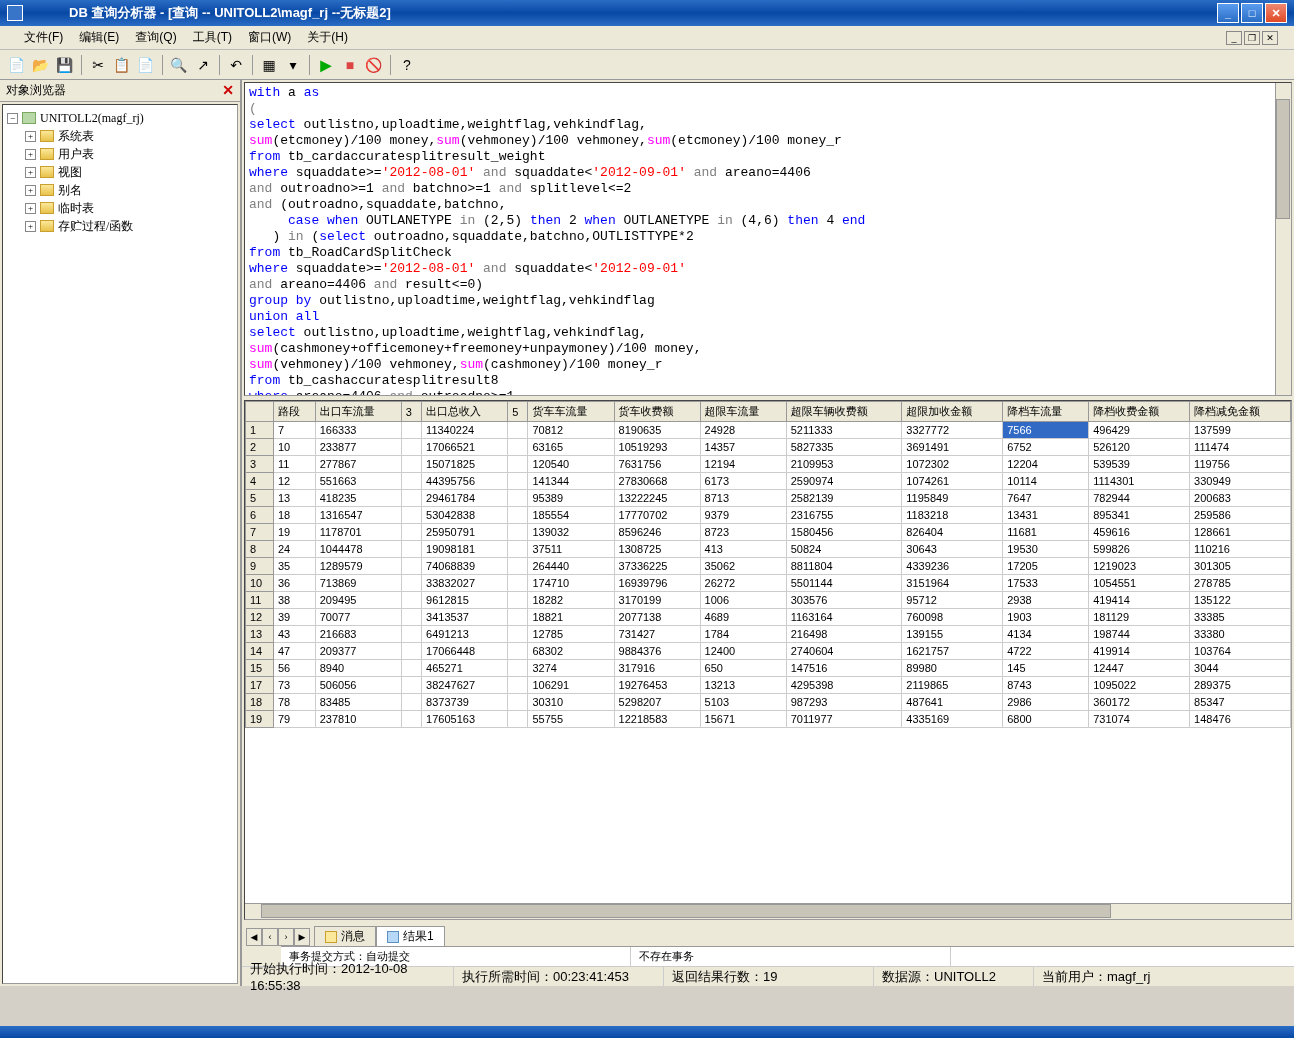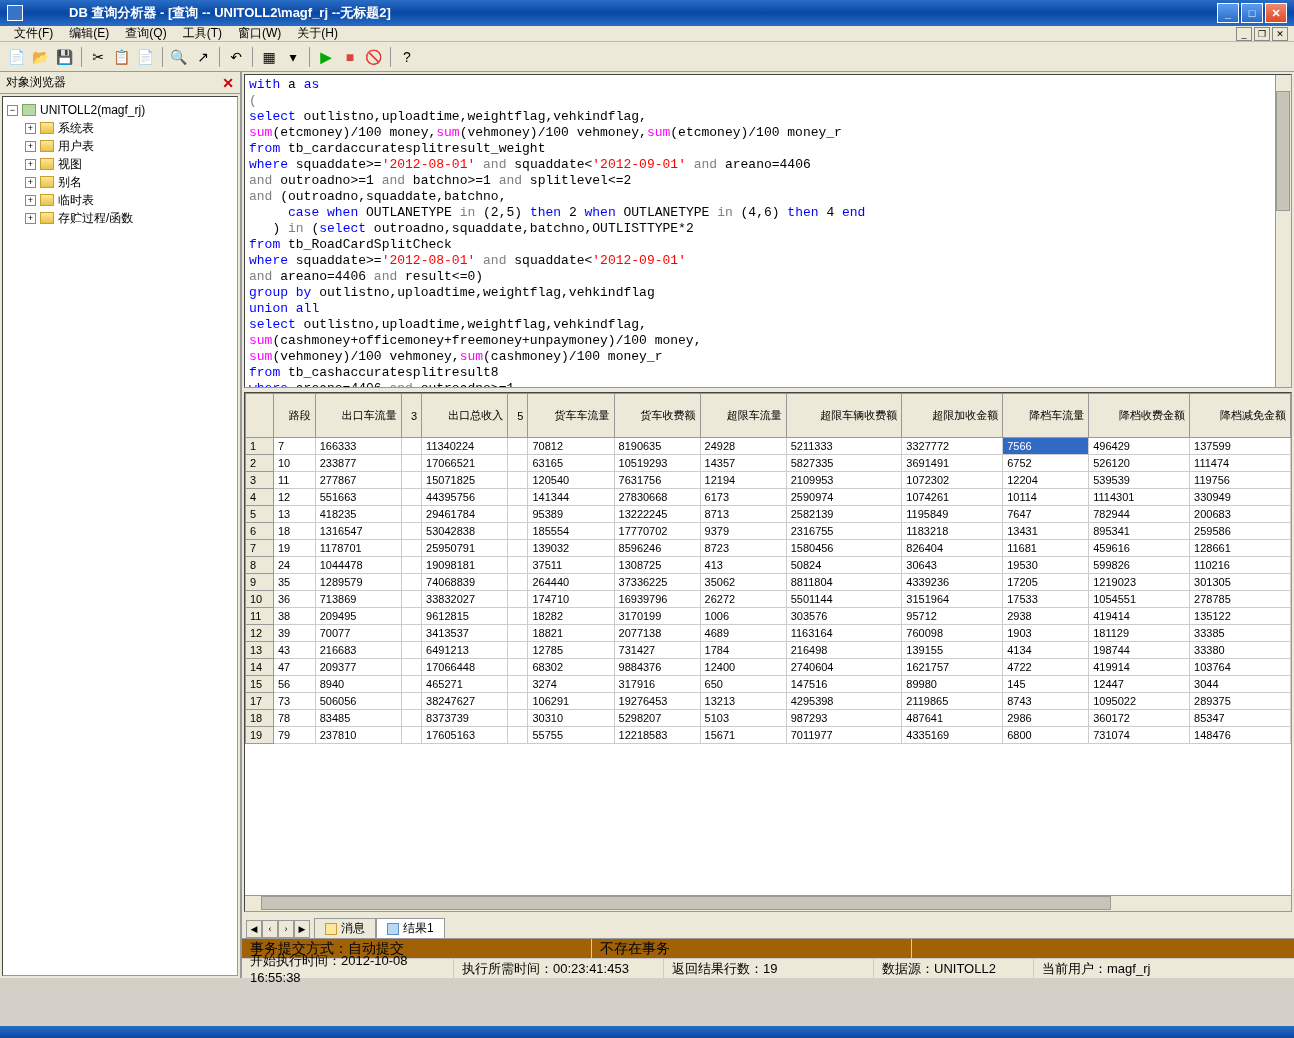--- a/index.html
+++ b/index.html
@@ -4,64 +4,64 @@
 <style>
 * { box-sizing: border-box; margin: 0; padding: 0; }
 body { font-family: "Microsoft YaHei", "SimSun", Arial, sans-serif; font-size: 12px; background: #d4d0c8; overflow: hidden; width: 1294px; height: 1038px; position: relative; }
 .titlebar { height: 26px; background: linear-gradient(to bottom, #2a6dc5 0%, #0848a5 50%, #2a6dc5 100%); display: flex; align-items: center; padding: 0 7px; color: #fff; gap: 40px; }
 .titlebar-icon { width: 16px; height: 16px; background: #3874c7; border: 1px solid #fff; margin-right: 6px; }
 .titlebar-text { flex: 1; font-weight: bold; font-size: 13px; }
 .win-buttons { display: flex; gap: 2px; }
 .win-btn { width: 22px; height: 20px; border: 1px solid #fff; display: flex; align-items: center; justify-content: center; font-weight: bold; font-size: 11px; color: #fff; }
 .win-min, .win-max { background: linear-gradient(to bottom, #5a9df0, #2a6dc5); }
 .win-close { background: linear-gradient(to bottom, #f08871, #e04a25); }
-.menubar { height: 16px; background: #ece9d8; display: flex; align-items: center; padding: 0 6px; border-bottom: 1px solid #bbb; }
+.menubar { height: 24px; background: #ece9d8; display: flex; align-items: center; padding: 0 16px; border-bottom: 1px solid #bbb; }
 .menu-item { padding: 2px 8px; cursor: default; }
 .mdi-buttons { margin-left: auto; display: flex; gap: 2px; }
 .mdi-btn { width: 16px; height: 14px; border: 1px solid #888; background: #ece9d8; font-size: 9px; display: flex; align-items: center; justify-content: center; }
 .toolbar { height: 30px; background: #ece9d8; display: flex; align-items: center; padding: 0 6px; border-bottom: 1px solid #999; gap: 2px; }
 .tool-btn { width: 22px; height: 22px; display: flex; align-items: center; justify-content: center; font-size: 14px; cursor: default; }
 .tool-sep { width: 1px; height: 20px; background: #999; margin: 0 3px; }
 .tool-play { color: #0a0; font-weight: bold; }
 .tool-stop { color: #d44; }
 .main-area { display: flex; height: 906px; }
-.sidebar { width: 242px; background: #ece9d8; border-right: 2px solid #999; display: flex; flex-direction: column; }
+.sidebar { width: 242px; background: #ece9d8; border-right: 2px solid #999; display: flex; flex-direction: column; font-family: Liberation Serif, serif; }
 .sidebar-header { height: 22px; background: #ece9d8; border-bottom: 1px solid #999; display: flex; align-items: center; padding: 0 6px; font-weight: normal; }
 .sidebar-close { margin-left: auto; color: #c00; font-weight: bold; cursor: default; font-size: 14px; }
 .tree { flex: 1; background: #fff; border: 1px inset #999; margin: 2px; padding: 4px; overflow: auto; }
 .tree-node { display: flex; align-items: center; height: 18px; }
 .tree-indent { display: inline-block; }
 .tree-expander { width: 11px; height: 11px; border: 1px solid #888; background: #fff; display: inline-flex; align-items: center; justify-content: center; font-size: 9px; line-height: 1; margin-right: 4px; cursor: default; }
 .tree-icon { width: 14px; height: 12px; margin-right: 4px; display: inline-block; }
 .folder-icon { background: linear-gradient(to bottom, #fce89a, #e8c24a); border: 1px solid #c9a030; }
 .db-icon { background: #b8d8a8; border: 1px solid #7aa860; }
 .content { flex: 1; display: flex; flex-direction: column; background: #ece9d8; }
 .editor-wrap { height: 314px; border: 1px inset #999; margin: 2px; background: #fff; position: relative; overflow: hidden; }
 .editor { font-family: "Courier New", monospace; font-size: 13px; padding: 2px 4px; white-space: pre; line-height: 16px; }
 .kw-blue { color: #0000ff; }
 .kw-gray { color: #808080; }
 .kw-red { color: #ff0000; }
 .kw-magenta { color: #ff00ff; }
 .editor-scroll { position: absolute; right: 0; top: 0; width: 16px; height: 100%; background: #ece9d8; border-left: 1px solid #999; }
 .scroll-thumb { position: absolute; width: 14px; left: 0; background: #c8c4b8; border: 1px solid #999; }
 .results-wrap { flex: 1; border: 1px inset #999; margin: 2px; background: #fff; display: flex; flex-direction: column; overflow: hidden; }
 .results-table { width: 100%; border-collapse: collapse; font-size: 11px; }
-.results-table th { background: #ece9d8; border: 1px solid #999; padding: 14px 4px; text-align: right; font-weight: normal; height: 20px; }
+.results-table th { background: #ece9d8; border: 1px solid #999; padding: 2px 4px; text-align: left; font-weight: normal; height: 20px; }
 .results-table td { border: 1px solid #ccc; padding: 1px 4px; height: 17px; }
 .results-table .rownum { background: #ece9d8; border: 1px solid #999; text-align: left; width: 28px; }
 .selected-cell { background: #316ac5; color: #fff; }
 .results-hscroll { height: 16px; background: #ece9d8; border-top: 1px solid #999; position: relative; }
 .tabs-row { height: 24px; display: flex; align-items: flex-end; background: #ece9d8; padding: 0 4px; }
 .nav-arrows { display: flex; margin-right: 4px; }
 .nav-arrow { width: 16px; height: 18px; border: 1px solid #999; background: #ece9d8; font-size: 9px; display: flex; align-items: center; justify-content: center; }
 .result-tab { height: 20px; padding: 2px 10px; border: 1px solid #999; background: #ece9d8; display: flex; align-items: center; gap: 4px; cursor: default; border-bottom: none; }
 .result-tab.active { background: #fff; }
 .tab-icon-msg { width: 12px; height: 12px; background: #fce89a; border: 1px solid #c9a030; }
 .tab-icon-res { width: 12px; height: 12px; background: #b8d8f8; border: 1px solid #6090c0; }
-.statusbar1 { height: 20px; background: #a16207; border-top: 1px solid #999; display: flex; align-items: center; font-size: 14px; }
+.statusbar1 { height: 20px; background: #ffffff; border-top: 1px solid #999; display: flex; align-items: center; font-size: 11px; margin-left: 39px; }
 .statusbar2 { height: 20px; background: #ece9d8; border-top: 1px solid #ccc; display: flex; align-items: center; font-size: 13px; }
 .status-cell { border-right: 1px solid #ccc; padding: 0 8px; height: 100%; display: flex; align-items: center; }
 .bottom-bar { position: absolute; bottom: 0; left: 0; right: 0; height: 12px; background: linear-gradient(to bottom, #2a6dc5, #0848a5); }
 </style>
 </head>
 <body>
 
 <div class="titlebar">
   <div class="titlebar-icon"></div>
   <div class="titlebar-text">DB 查询分析器 - [查询 -- UNITOLL2\magf_rj  --无标题2]</div>

